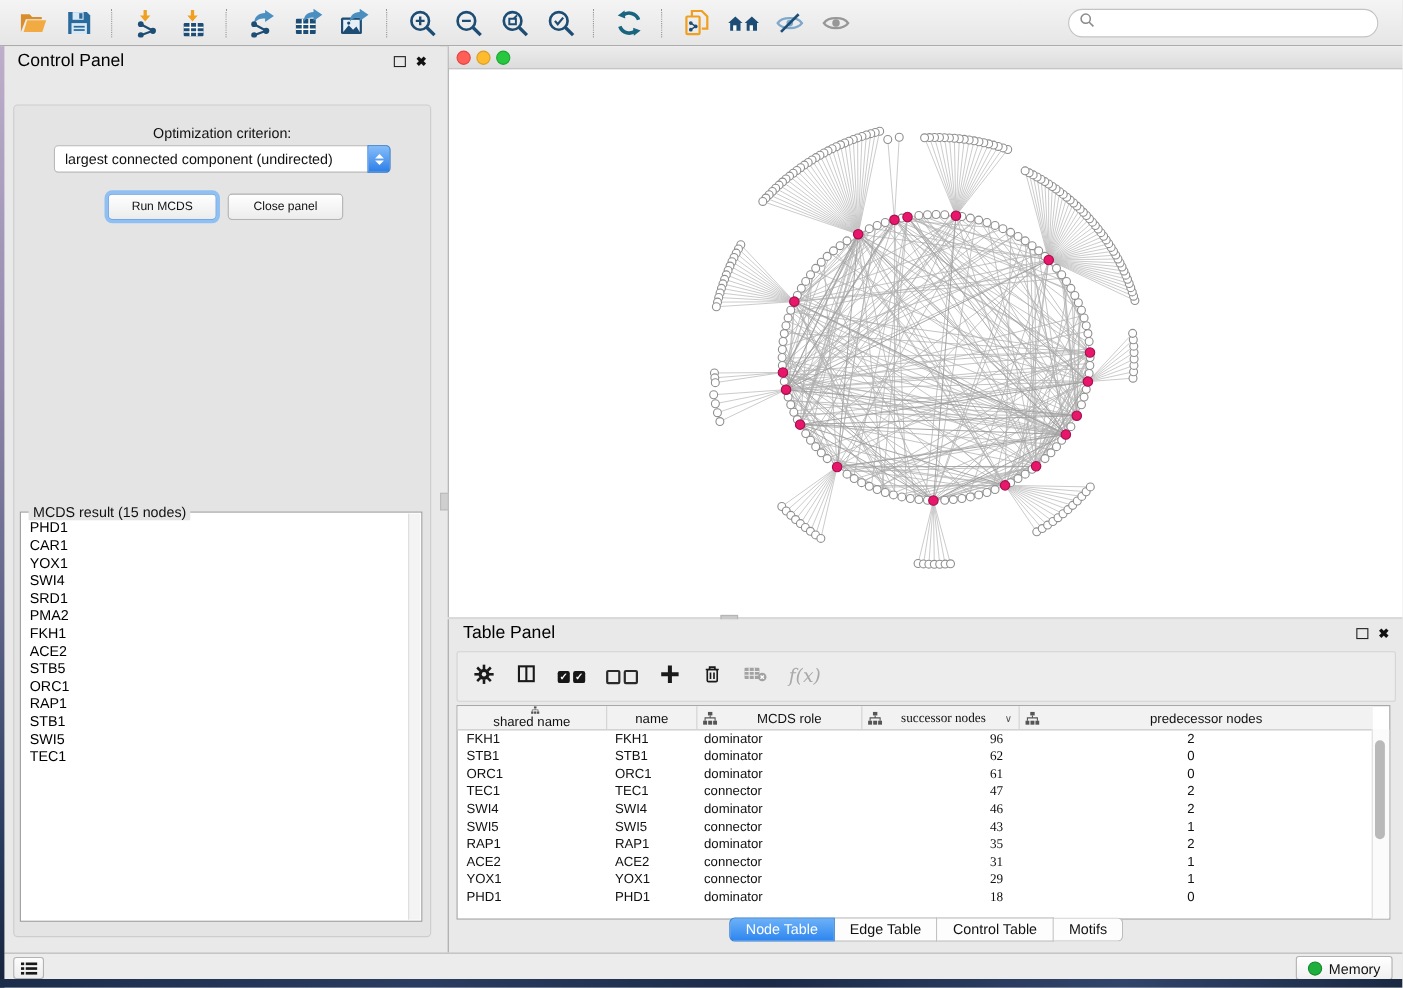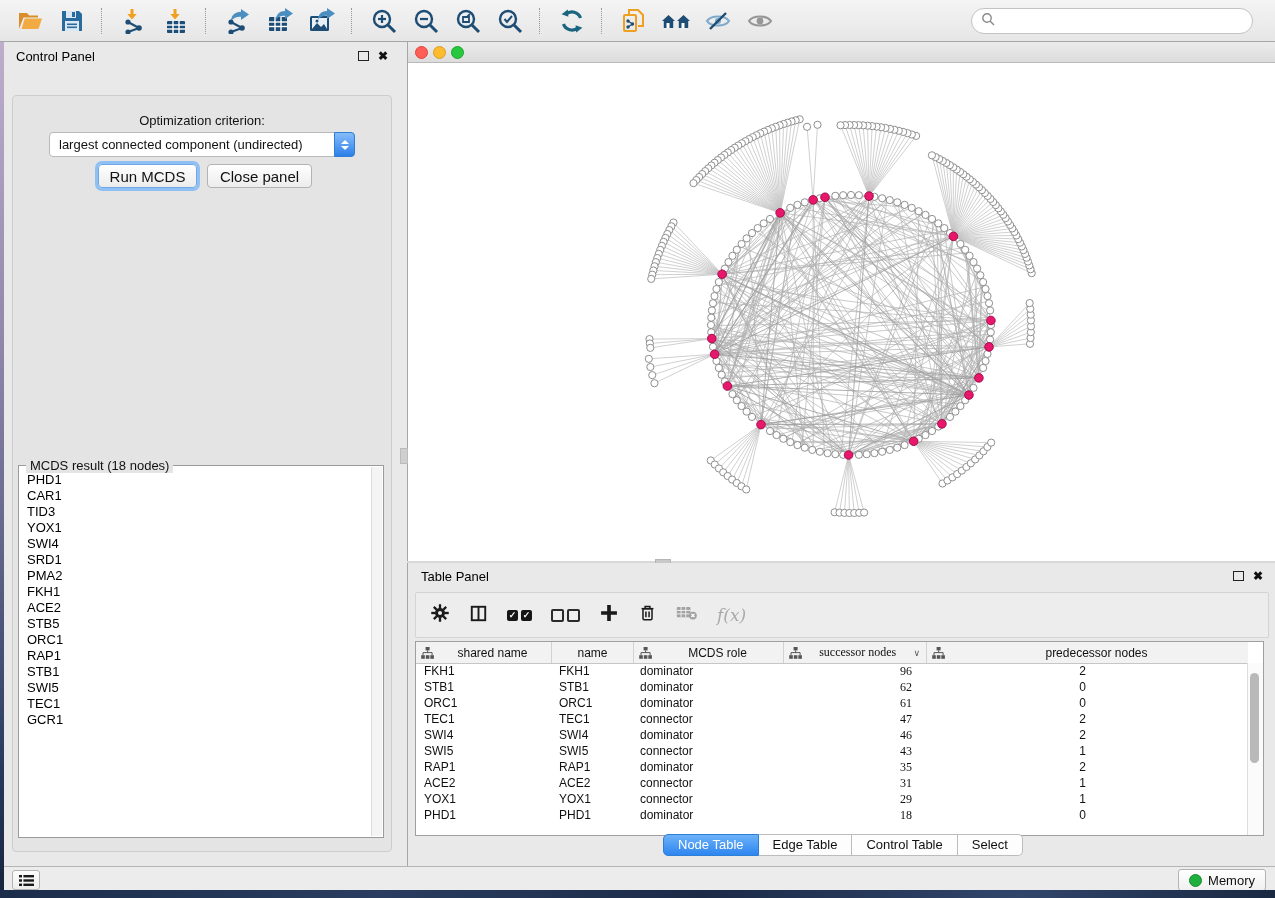--- a/index.html
+++ b/index.html
@@ -17,21 +17,21 @@
   #toolbar{left:0;top:0;right:0;height:41px;border-bottom:1px solid #a6a6a6;
     background:linear-gradient(#f4f4f4,#e6e6e6);display:flex;align-items:center;padding:0 10px;gap:2px;}
   .tbtn{width:40px;height:34px;display:flex;align-items:center;justify-content:center;border-radius:4px;}
   .tbtn svg{display:block;}
   .tsep{width:3px;height:26px;border-left:1px dotted #979797;margin:0 7px;}
   #search-box{margin-left:auto;margin-right:12px;width:262px;height:24px;background:#fff;
     border:1px solid #c3c3c3;border-radius:13px;display:flex;align-items:center;padding:0 9px;gap:5px;}
   #search-box input{border:none;outline:none;flex:1;font-size:12px;font-family:"Liberation Sans",sans-serif;background:transparent;}
 
   
-  .panel-title{font-size:13px;color:#000;text-align:center;}
+  .panel-title{font-size:16px;color:#000;text-align:center;}
   .win-ctrls{display:flex;align-items:center;gap:9px;}
   .float-ico{width:9px;height:8px;border:1.5px solid #222;display:inline-block;}
   .close-ico{font-size:12px;font-weight:bold;color:#111;line-height:10px;}
 
   
   #control-panel{left:4px;top:42px;width:396px;height:824px;background:#e9e9e9;}
   #cp-head{position:absolute;left:0;top:0;right:0;height:28px;display:flex;align-items:center;padding:0 12px;justify-content:space-between;}
   #cp-tabs{position:absolute;left:0;top:30px;width:100%;display:flex;justify-content:center;}
   .seg{display:flex;}
   .seg .tab{height:20px;line-height:20px;padding:0 14px;font-size:13px;background:#fdfdfd;
@@ -42,22 +42,22 @@
   #cp-inset{position:absolute;left:8px;right:8px;top:53px;bottom:14px;background:#e4e4e4;
     border:1px solid #cdcdcd;border-radius:4px;}
   #opt-label{position:absolute;left:0;right:0;top:17px;text-align:center;font-size:13px;}
   #criterion-select{position:absolute;left:36px;right:36px;top:36px;height:23px;background:#fff;
     border:1px solid #b9b9b9;border-radius:4px;display:flex;align-items:center;}
   #criterion-select .val{flex:1;font-size:13px;padding-left:9px;white-space:nowrap;}
   .stepper{width:19px;height:23px;margin:-1px -1px -1px 0;border-radius:0 4px 4px 0;
     background:linear-gradient(#85bdfa,#2e7fe9);display:flex;flex-direction:column;align-items:center;justify-content:center;gap:2px;border:1px solid #2f7fd6;}
   .tri-up{width:0;height:0;border-left:4px solid transparent;border-right:4px solid transparent;border-bottom:4px solid #fff;}
   .tri-down{width:0;height:0;border-left:4px solid transparent;border-right:4px solid transparent;border-top:4px solid #fff;}
-  .pbtn{position:absolute;top:68px;height:22px;background:linear-gradient(#ffffff,#ececec);
-    border:1px solid #b3b3b3;border-radius:4px;font-size:15px;display:flex;align-items:center;justify-content:center;}
+  .pbtn{position:absolute;top:80px;height:22px;background:linear-gradient(#ffffff,#ececec);
+    border:1px solid #b3b3b3;border-radius:4px;font-size:11px;display:flex;align-items:center;justify-content:center;}
   #run-btn{left:85px;width:97px;box-shadow:0 0 0 3px #8fc0f4;border-color:#6fa7e8;}
   #closepanel-btn{left:194px;width:103px;}
   #result-box{position:absolute;left:5px;right:7px;top:369px;bottom:13px;background:#fff;border:1px solid #9a9a9a;}
   #result-legend{position:absolute;top:-8px;left:7px;background:#e4e4e4;padding:0 4px;font-size:13px;}
   #mcds-list{position:absolute;left:1px;top:6px;bottom:1px;right:11px;overflow:hidden;padding-left:7px;}
   .mcds-item{font-size:13px;line-height:16px;color:#000;}
   #list-scroll{position:absolute;top:1px;bottom:1px;right:1px;width:10px;background:#f4f4f4;border-left:1px solid #ddd;}
 
   
   #network-window{left:407px;top:42px;width:868px;height:519px;background:#fff;border-left:1px solid #a6a6a6;}
@@ -86,21 +86,21 @@
   .cbpair{display:inline-flex;gap:3px;}
   #fx-label{font-size:17px;font-style:italic;font-family:"DejaVu Serif",serif;color:#a9a9a9;}
 
   #node-table{position:absolute;left:7px;right:12px;top:78px;height:193px;background:#fff;border:1px solid #9f9f9f;}
   #nt-header{position:absolute;left:0;top:0;right:15px;height:21px;background:#f2f2f2;
     border-bottom:1px solid #c6c6c6;display:flex;}
   .hcell{display:flex;align-items:center;border-right:1px solid #d2d2d2;font-size:12px;position:relative;}
   .hcell .hic{margin-left:5px;}
   .hcell .htxt{flex:1;text-align:center;padding:0 4px;}
   .sortmark{font-size:9px;color:#555;margin-right:6px;}
-  .c0{width:135px;}.c1{width:81px;}.c2{width:149px;}.c3{width:142px;font-family:Liberation Serif, serif;}.c4{width:174px;}
+  .c0{width:135px;flex-direction:column;}.c1{width:81px;}.c2{width:149px;}.c3{width:142px;font-family:Liberation Serif, serif;}.c4{width:174px;}
   #nt-body{position:absolute;left:0;top:21px;right:15px;bottom:0;overflow:hidden;}
   .trow{display:flex;height:16px;align-items:center;}
   .tcell{font-size:12px;white-space:nowrap;overflow:hidden;}
   .tcell.c0,.tcell.c1,.tcell.c2{padding-left:8px;box-sizing:border-box;}
   .tcell.c3,.tcell.c4{text-align:right;padding-right:11px;box-sizing:border-box;}
   #nt-scroll{position:absolute;right:0;top:21px;bottom:0;width:15px;background:#fbfbfb;border-left:1px solid #dcdcdc;}
   #nt-thumb{position:absolute;left:2px;width:9px;top:10px;height:90px;background:#b9b9b9;border-radius:5px;}
   #tp-tabs{position:absolute;left:255px;top:271px;}
 
   
@@ -327,38 +327,36 @@
       <span class="val">largest connected component (undirected)</span>
       <span class="stepper">
           <span class="tri-up"></span>
           <span class="tri-down"></span>
         </span>
     </div>
     <div id="opt-label">Optimization criterion:</div>
     <div class="pbtn" id="run-btn">Run MCDS</div>
     <div class="pbtn" id="closepanel-btn">Close panel</div>
     <div id="result-box">
-      <span id="result-legend">MCDS result (18 nodes)</span>
+      <span id="result-legend">MCDS result (15 nodes)</span>
       <div id="mcds-list">
           <div class="mcds-item">PHD1</div>
           <div class="mcds-item">CAR1</div>
-          <div class="mcds-item">TID3</div>
           <div class="mcds-item">YOX1</div>
           <div class="mcds-item">SWI4</div>
           <div class="mcds-item">SRD1</div>
           <div class="mcds-item">PMA2</div>
           <div class="mcds-item">FKH1</div>
           <div class="mcds-item">ACE2</div>
           <div class="mcds-item">STB5</div>
           <div class="mcds-item">ORC1</div>
           <div class="mcds-item">RAP1</div>
           <div class="mcds-item">STB1</div>
           <div class="mcds-item">SWI5</div>
           <div class="mcds-item">TEC1</div>
-          <div class="mcds-item">GCR1</div>
         </div>
       <div id="list-scroll"></div>
     </div>
   </div>
 </div>
 
 <div id="network-window" class="abs">
   <div id="net-titlebar">
     <span class="light" id="light-red"></span>
     <span class="light" id="light-yellow"></span>
@@ -1283,21 +1281,21 @@
     <div id="nt-scroll">
         <div id="nt-thumb"></div>
       </div>
   </div>
 
   <div id="tp-tabs">
     <div class="seg">
       <div class="tab active">Node Table</div>
       <div class="tab">Edge Table</div>
       <div class="tab">Control Table</div>
-      <div class="tab">Select</div>
+      <div class="tab">Motifs</div>
     </div>
   </div>
 </div>
 
 <div id="status-bar" class="abs">
   <div id="tasks-btn">
     <svg width="15" height="13" viewBox="0 0 15 13">
       <g fill="#1a1a1a">
           <rect x="0" y="1" width="3" height="2.4"></rect>
           <rect x="4.4" y="1" width="10.6" height="2.4"></rect>

